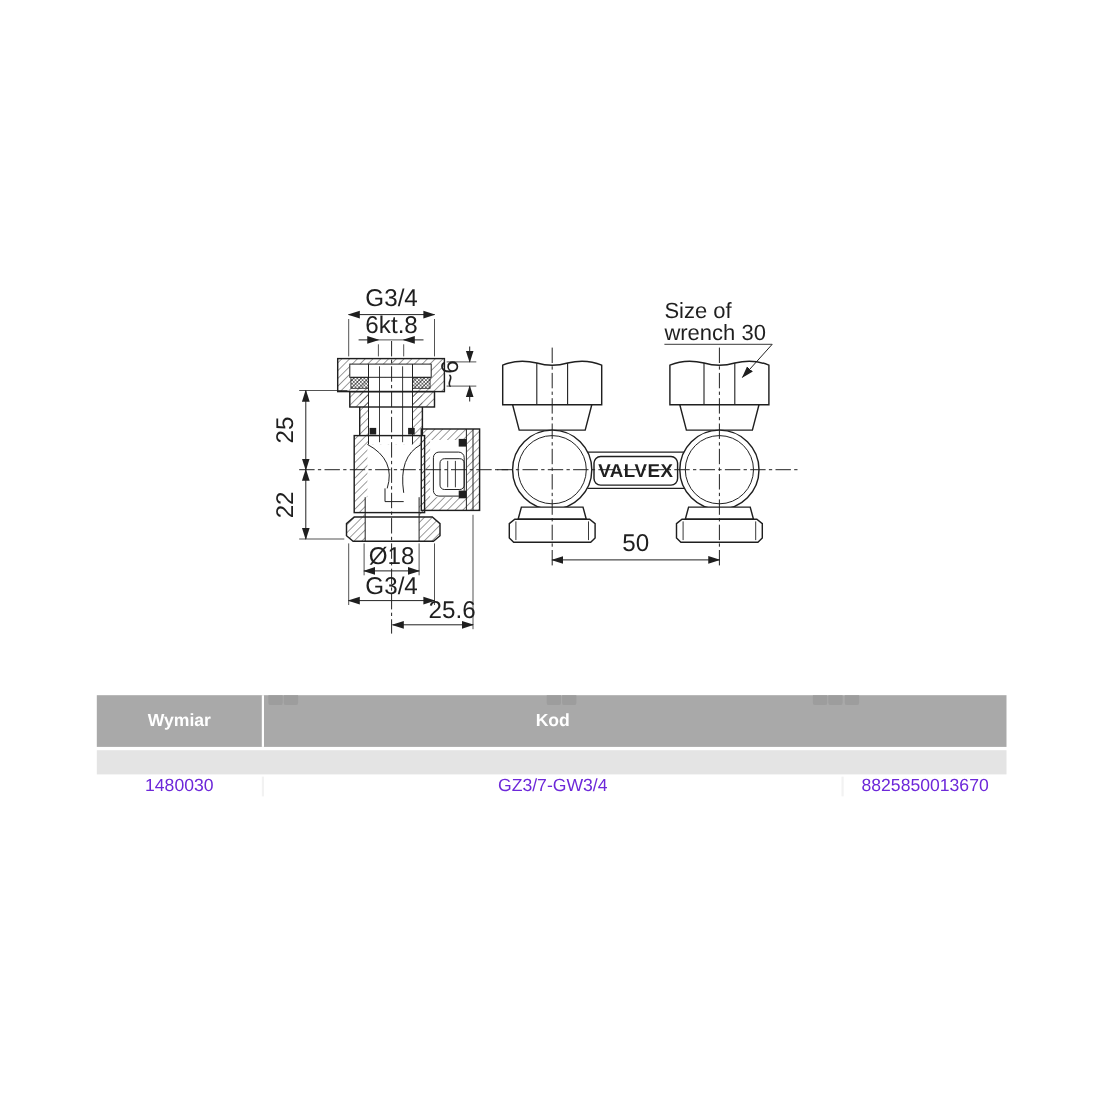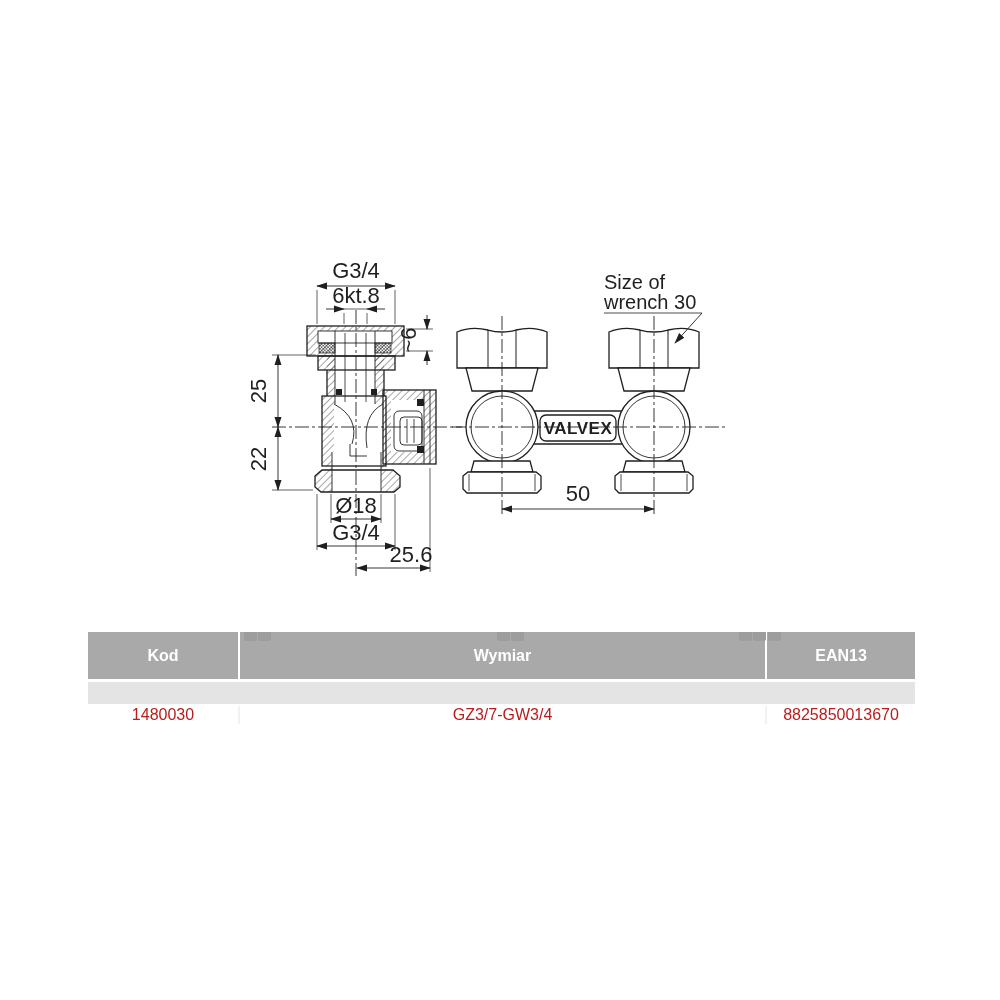--- a/index.html
+++ b/index.html
@@ -12,21 +12,21 @@
   .brandtxt{font-size:17px;font-weight:bold;letter-spacing:.5px;}
 
   
   #spec-table{position:absolute;left:88px;top:632px;width:827px;}
   .tbl-header{display:grid;grid-template-columns:150px 527px 150px;height:47px;background:#a9a9a9;}
   .tbl-header .cell{display:flex;align-items:center;justify-content:center;
       color:#ffffff;font-size:16px;font-weight:bold;}
   .tbl-header .cell + .cell{border-left:2px solid #ffffff;}
   .tbl-row{display:grid;grid-template-columns:150px 527px 150px;height:22px;background:#e4e4e4;margin-top:3px;}
   .tbl-row .cell{display:flex;align-items:center;justify-content:center;
-      color:#b91c1c;font-size:16px;margin-top:24px;}
+      color:#6d28d9;font-size:16px;margin-top:24px;}
   .tbl-row .cell + .cell{border-left:2px solid #f2f2f2;}
   .hdr-tab{position:absolute;top:0;width:13px;height:9px;background:#9d9d9d;border-radius:0 0 2px 2px;}
 </style>
 </head>
 <body>
 
 <div id="canvas">
 
   <svg id="drawing-svg" width="1000" height="1000" viewBox="0 0 1000 1000">
     <defs>
@@ -191,23 +191,22 @@
   <div id="spec-table">
     <div class="hdr-tab" style="left:156px"></div>
     <div class="hdr-tab" style="left:170px"></div>
     <div class="hdr-tab" style="left:409px"></div>
     <div class="hdr-tab" style="left:423px"></div>
     <div class="hdr-tab" style="left:651px"></div>
     <div class="hdr-tab" style="left:665px"></div>
     <div class="hdr-tab" style="left:680px"></div>
 
     <div class="tbl-header">
+      <div class="cell">Wymiar</div>
       <div class="cell">Kod</div>
-      <div class="cell">Wymiar</div>
-      <div class="cell">EAN13</div>
     </div>
     <div class="tbl-row">
       <div class="cell">1480030</div>
       <div class="cell">GZ3/7-GW3/4</div>
       <div class="cell">8825850013670</div>
     </div>
   </div>
 
 </div>
 

